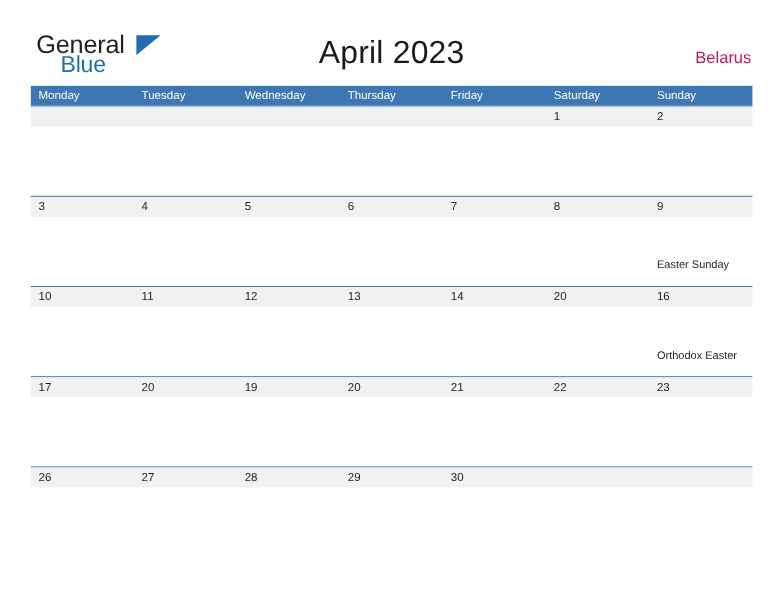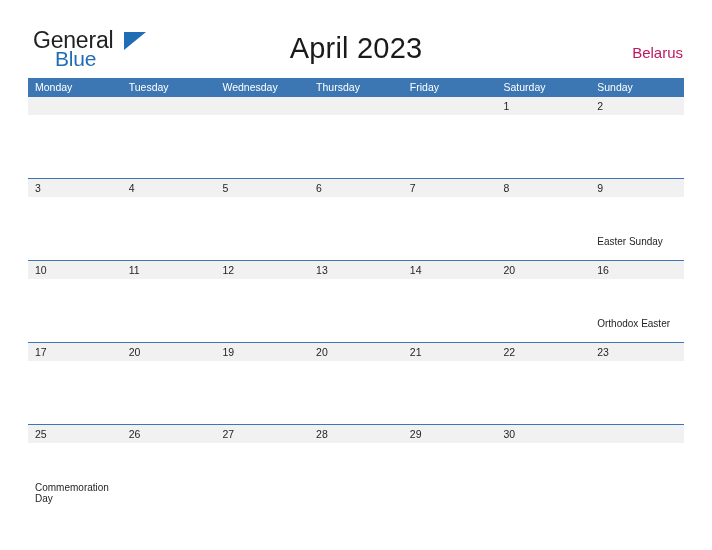--- a/index.html
+++ b/index.html
@@ -309,24 +309,20 @@
         <div class="day-number">23</div>
         <div class="day-event"></div>
       </div>
     </div>
   </div>
 
   <div class="week-row">
     <div class="date-band"></div>
     <div class="day-cells">
       <div class="day-cell">
-        <div class="day-number">25</div>
-        <div class="day-event">Commemoration Day</div>
-      </div>
-      <div class="day-cell">
         <div class="day-number">26</div>
         <div class="day-event"></div>
       </div>
       <div class="day-cell">
         <div class="day-number">27</div>
         <div class="day-event"></div>
       </div>
       <div class="day-cell">
         <div class="day-number">28</div>
         <div class="day-event"></div>

